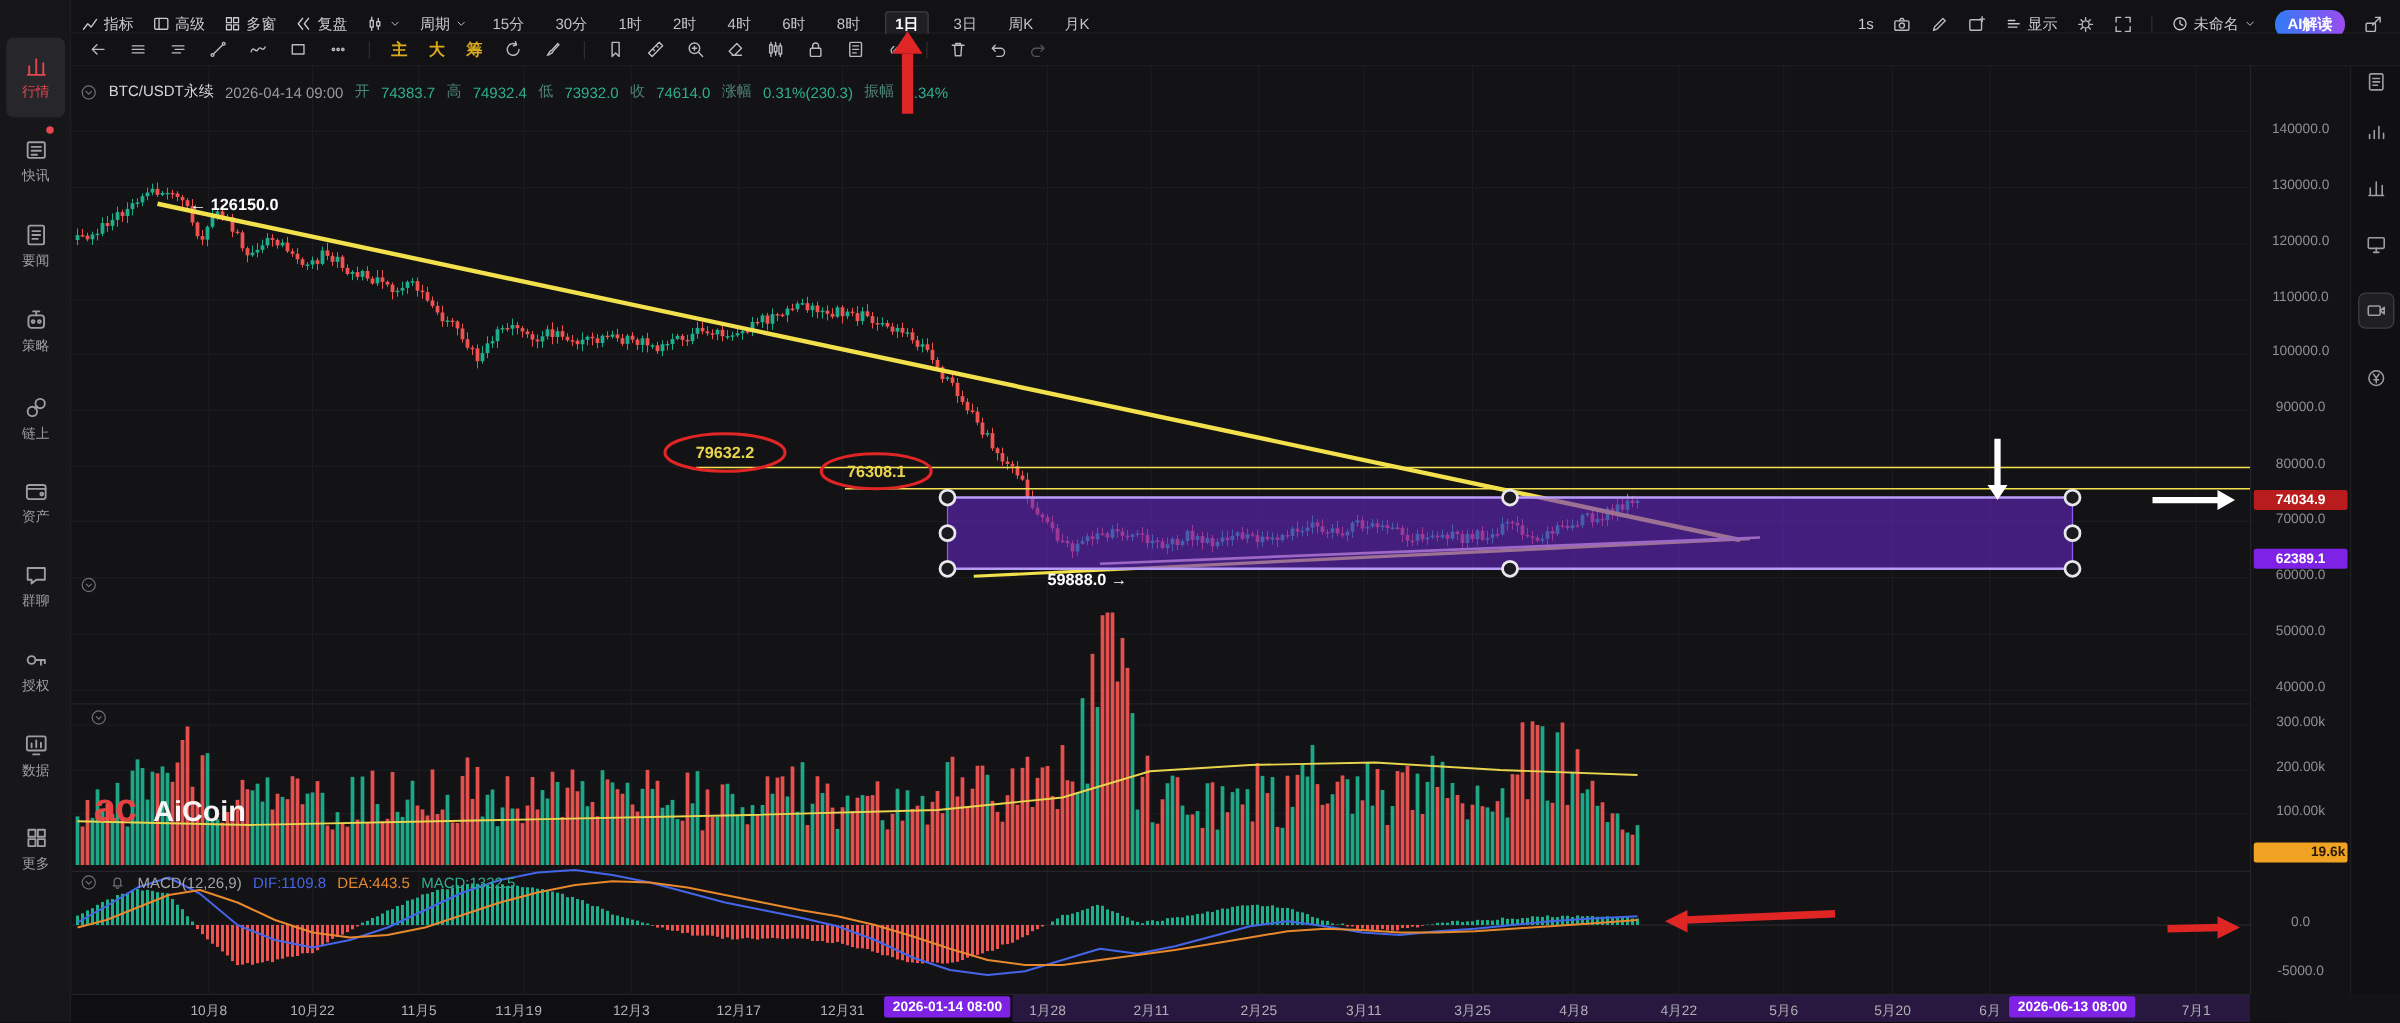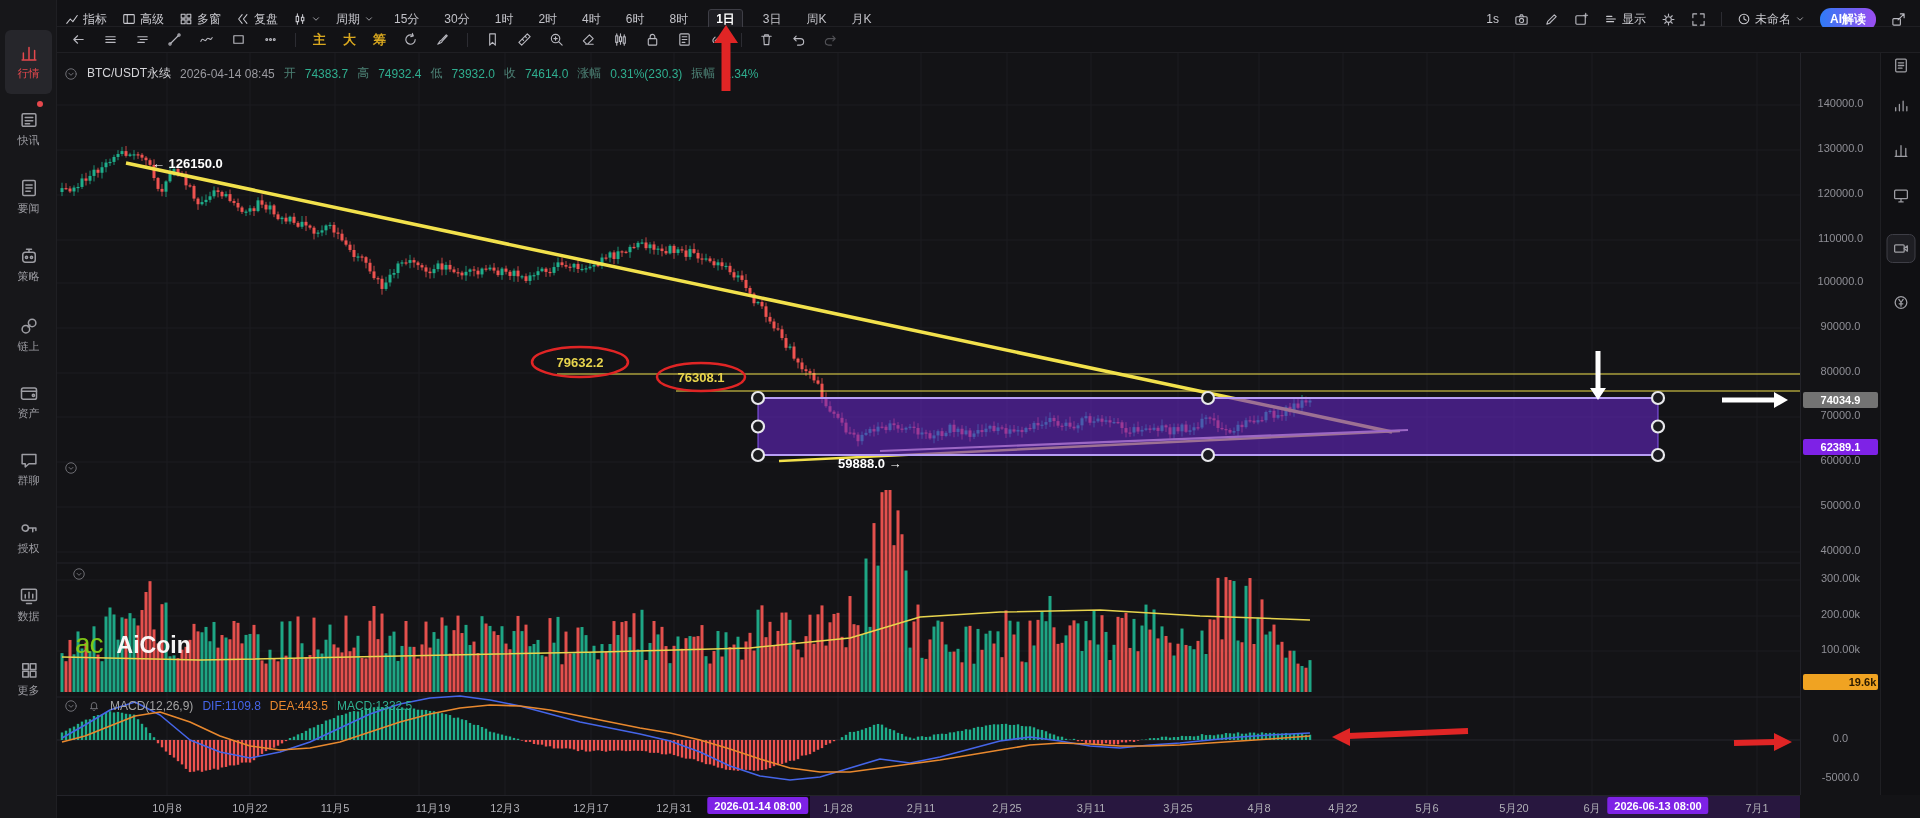--- a/index.html
+++ b/index.html
@@ -50,21 +50,21 @@
 #ohlc .dt{color:#9a9aa0}
 #ohlc .lab{color:#4d8276}
 #ohlc .val{color:#2fae8f}
 #macdheader{position:absolute;left:64px;top:699px;display:flex;gap:9px;font-size:12px;align-items:center;z-index:5}
 #macdheader .nm{color:#a3a3a3}
 .hicon{display:inline-flex;color:#6f6f76}
 .hicon svg{width:14px;height:14px;stroke:currentColor;fill:none;stroke-width:1.1;stroke-linecap:round;stroke-linejoin:round}
 .pane-chev{position:absolute;color:#6f6f76;z-index:5;display:inline-flex}
 .pane-chev svg{width:14px;height:14px;stroke:currentColor;fill:none;stroke-width:1.1}
 #watermark{position:absolute;left:75px;top:628px;display:flex;align-items:baseline;gap:7px;z-index:4;opacity:.95}
-#watermark .wlogo{font-size:28px;font-weight:normal;color:#84cc16;letter-spacing:-1px;position:relative}
+#watermark .wlogo{font-size:32px;font-weight:bold;color:#ef4444;letter-spacing:-1px;position:relative}
 #watermark .wname{font-size:23px;font-weight:bold;color:#fff}
 #uparrow{position:absolute;z-index:40;pointer-events:none}
 </style>
 </head>
 <body>
 
 <div id="app">
 
   <div id="topbar">
     <div class="tbgroup" id="tb-left">
@@ -1782,21 +1782,21 @@
     </svg>
 
   <div id="ohlc">
     <span class="hicon" id="ohlc-chev">
         <svg viewBox="0 0 16 16">
           <circle cx="8" cy="8" r="6"></circle>
           <path d="M5.5 7 L8 9.5 L10.5 7"></path>
         </svg>
       </span>
     <span class="sym">BTC/USDT永续</span>
-    <span class="dt">2026-04-14 08:45</span>
+    <span class="dt">2026-04-14 09:00</span>
     <span class="lab">开</span>
       <span class="val">74383.7</span>
     <span class="lab">高</span>
       <span class="val">74932.4</span>
     <span class="lab">低</span>
       <span class="val">73932.0</span>
     <span class="lab">收</span>
       <span class="val">74614.0</span>
     <span class="lab">涨幅</span>
       <span class="val">0.31%(230.3)</span>
@@ -1845,30 +1845,30 @@
       <div class="ylab" style="top: 312px;">80000.0</div>
       <div class="ylab" style="top: 356px;">70000.0</div>
       <div class="ylab" style="top: 401px;">60000.0</div>
       <div class="ylab" style="top: 446px;">50000.0</div>
       <div class="ylab" style="top: 491px;">40000.0</div>
       <div class="ylab" style="top: 519px;">300.00k</div>
       <div class="ylab" style="top: 555px;">200.00k</div>
       <div class="ylab" style="top: 590px;">100.00k</div>
       <div class="ylab" style="top: 679px;">0.0</div>
       <div class="ylab" style="top: 718px;">-5000.0</div>
-      <div class="ytag" style="top: 339px; background: #737373; color: rgb(255, 255, 255);">74034.9</div>
+      <div class="ytag" style="top: 339px; background: #b91c1c; color: rgb(255, 255, 255);">74034.9</div>
       <div class="ytag" style="top: 386px; background: rgb(126, 34, 230); color: rgb(255, 255, 255);">62389.1</div>
       <div class="ytag" style="top: 621px; background: rgb(240, 163, 34); color: rgb(42, 26, 0); padding-left: 44px;">19.6k</div>
     </div>
   <div id="xaxis">
       <div class="xtint" style="left: 753px; width: 990px;"></div>
       <div class="xlab" style="left: 110px;">10月8</div>
       <div class="xlab" style="left: 193px;">10月22</div>
       <div class="xlab" style="left: 278px; text-align: right;">11月5</div>
-      <div class="xlab" style="left: 376px;">11月19</div>
+      <div class="xlab" style="left: 358px; font-family: Liberation Mono, monospace;">11月19</div>
       <div class="xlab" style="left: 448px;">12月3</div>
       <div class="xlab" style="left: 534px;">12月17</div>
       <div class="xlab" style="left: 617px;">12月31</div>
       <div class="xlab" style="left: 781px;">1月28</div>
       <div class="xlab" style="left: 864px;">2月11</div>
       <div class="xlab" style="left: 950px;">2月25</div>
       <div class="xlab" style="left: 1034px;">3月11</div>
       <div class="xlab" style="left: 1121px;">3月25</div>
       <div class="xlab" style="left: 1202px;">4月8</div>
       <div class="xlab" style="left: 1286px;">4月22</div>

